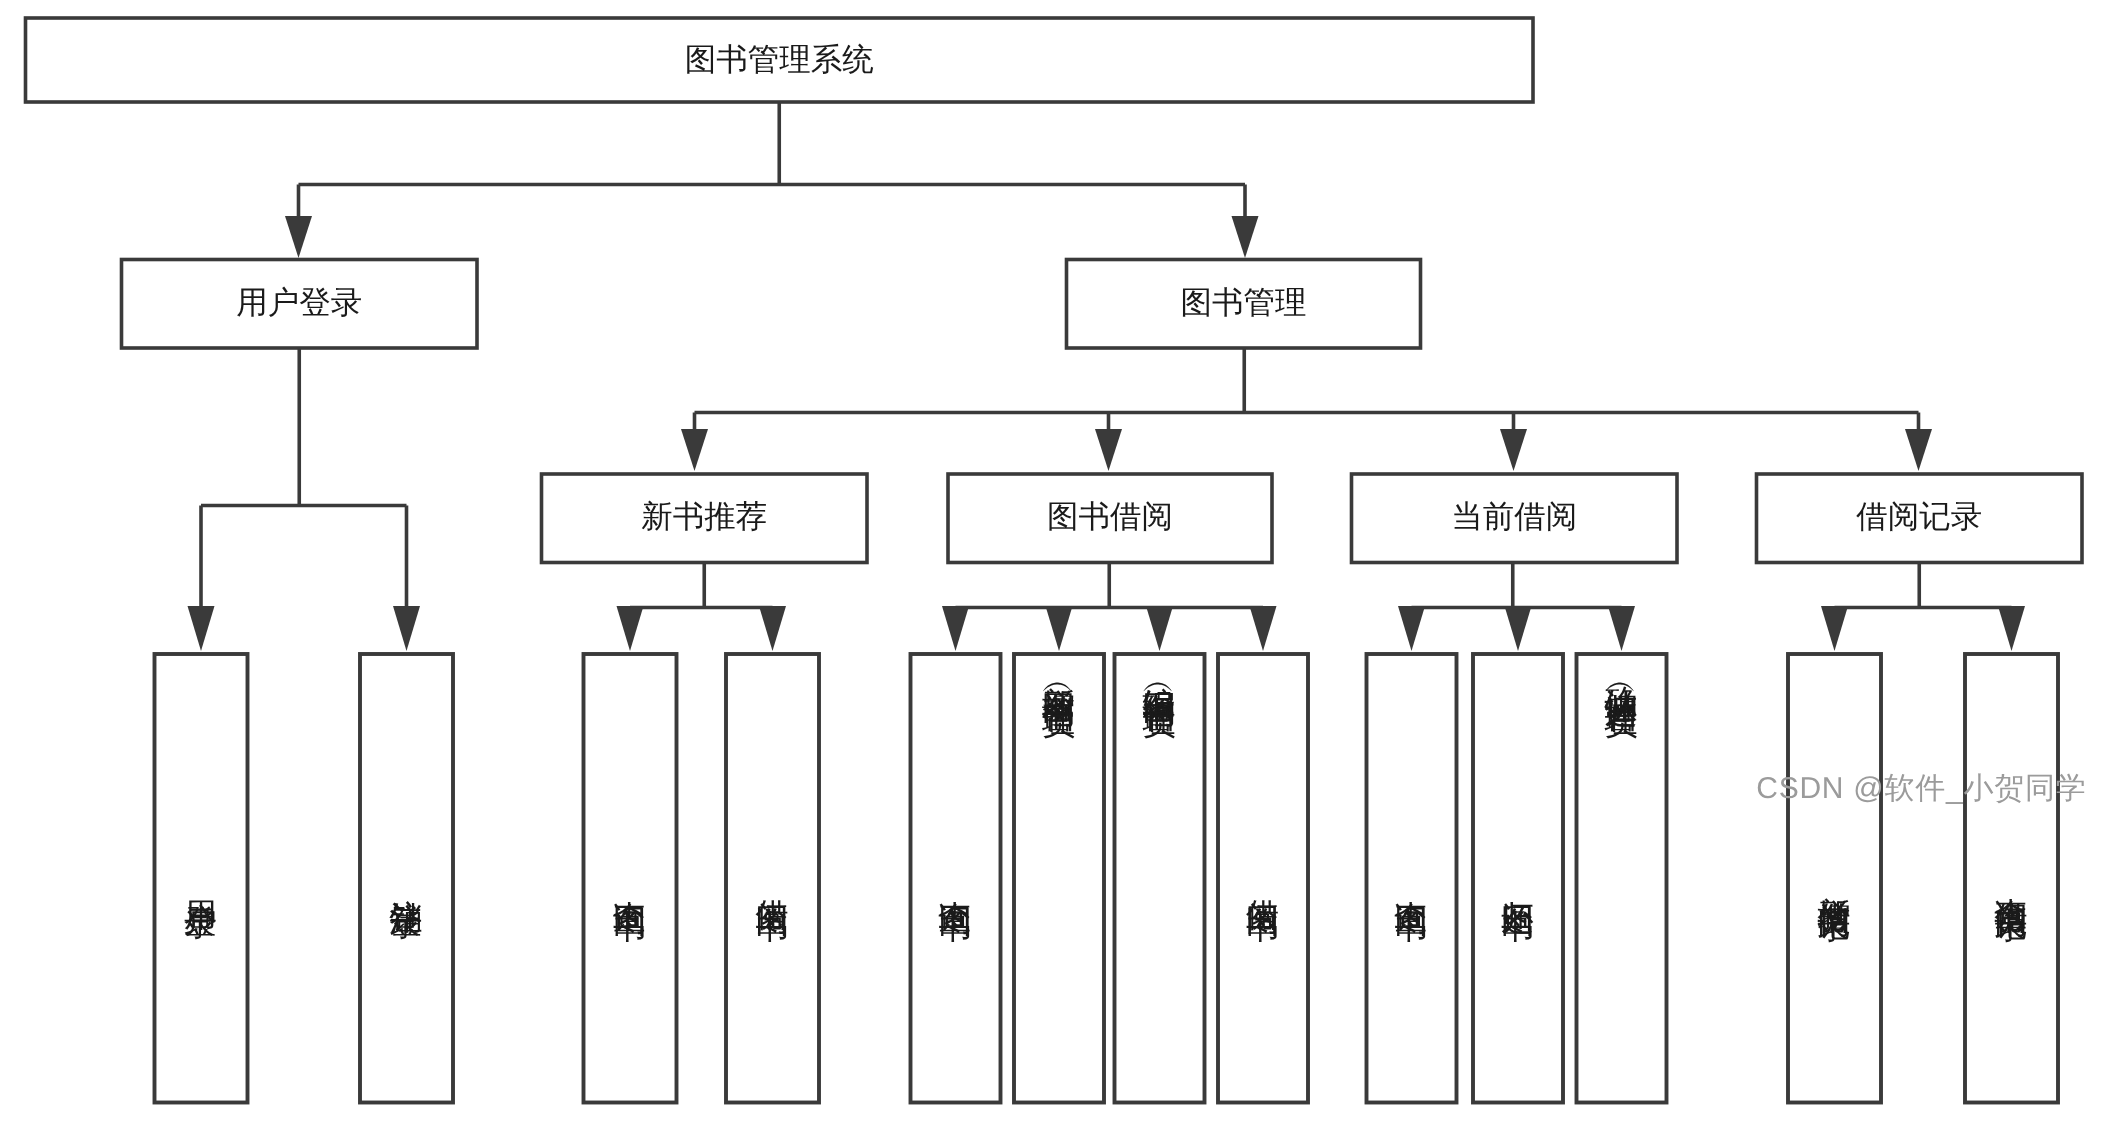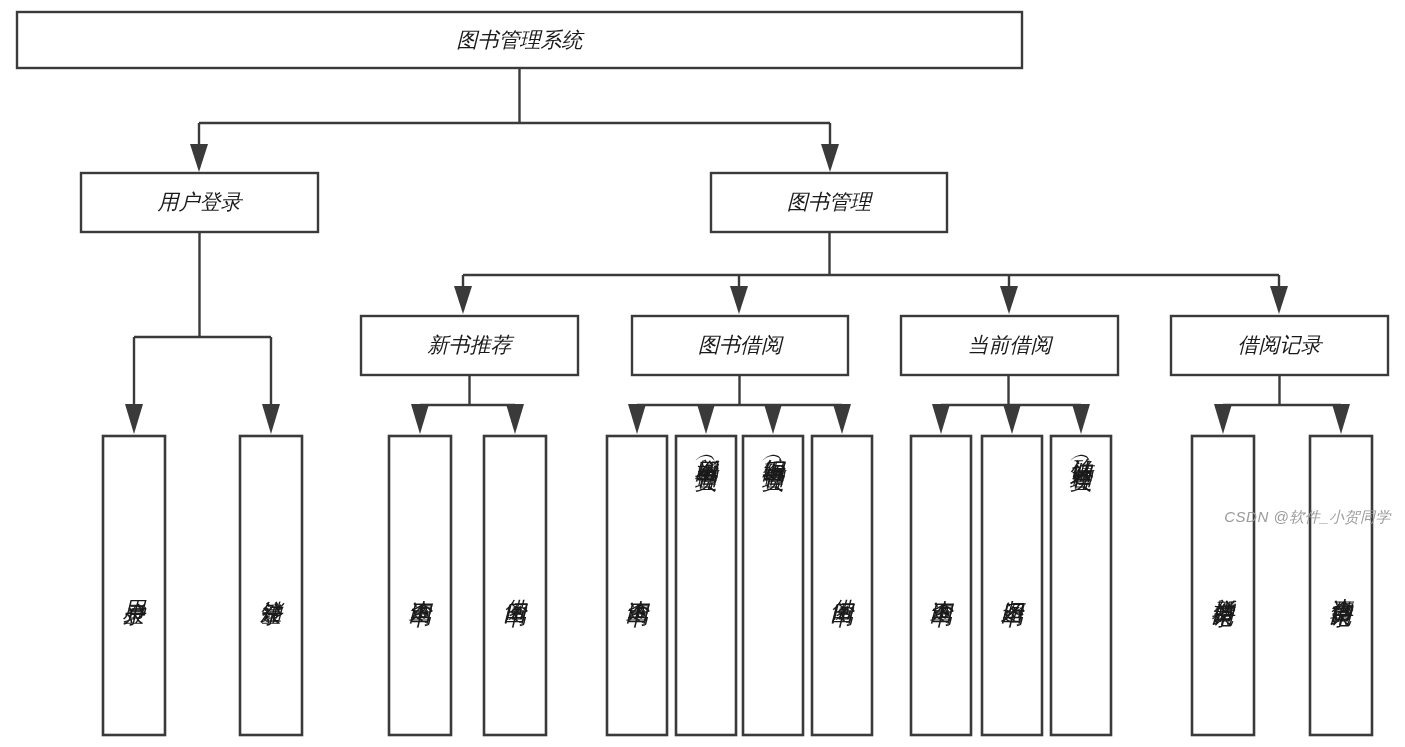--- a/index.html
+++ b/index.html
@@ -11,21 +11,20 @@
     width: 1405px;
     height: 747px;
     font-family: "Liberation Sans", "DejaVu Sans", sans-serif;
     overflow: hidden;
   }
   #diagram-root {
     position: relative;
     width: 1405px;
     height: 543px;
     background: #ffffff;
-    font-style: italic;
   }
   svg.canvas {
     position: absolute;
     top: 0;
     left: 0;
     width: 1405px;
     height: 747px;
     display: block;
   }
   .node-box {
@@ -69,23 +68,23 @@
     font-size: 22px;
     line-height: 1.06;
     letter-spacing: 2px;
     color: #1a1a1a;
     white-space: nowrap;
     text-align: center;
   }
   .watermark {
     position: absolute;
     right: 14px;
-    bottom: 16px;
-    font-family: "Liberation Sans", "DejaVu Sans", sans-serif;
-    font-size: 15px;
+    bottom: 4px;
+    font-family: "Liberation Sans", "DejaVu Sans", sans-serif;
+    font-size: 20px;
     color: #9b9b9b;
     letter-spacing: 0.5px;
     user-select: none;
   }
 </style>
 </head>
 <body>
 
 <div id="diagram-root">
 

